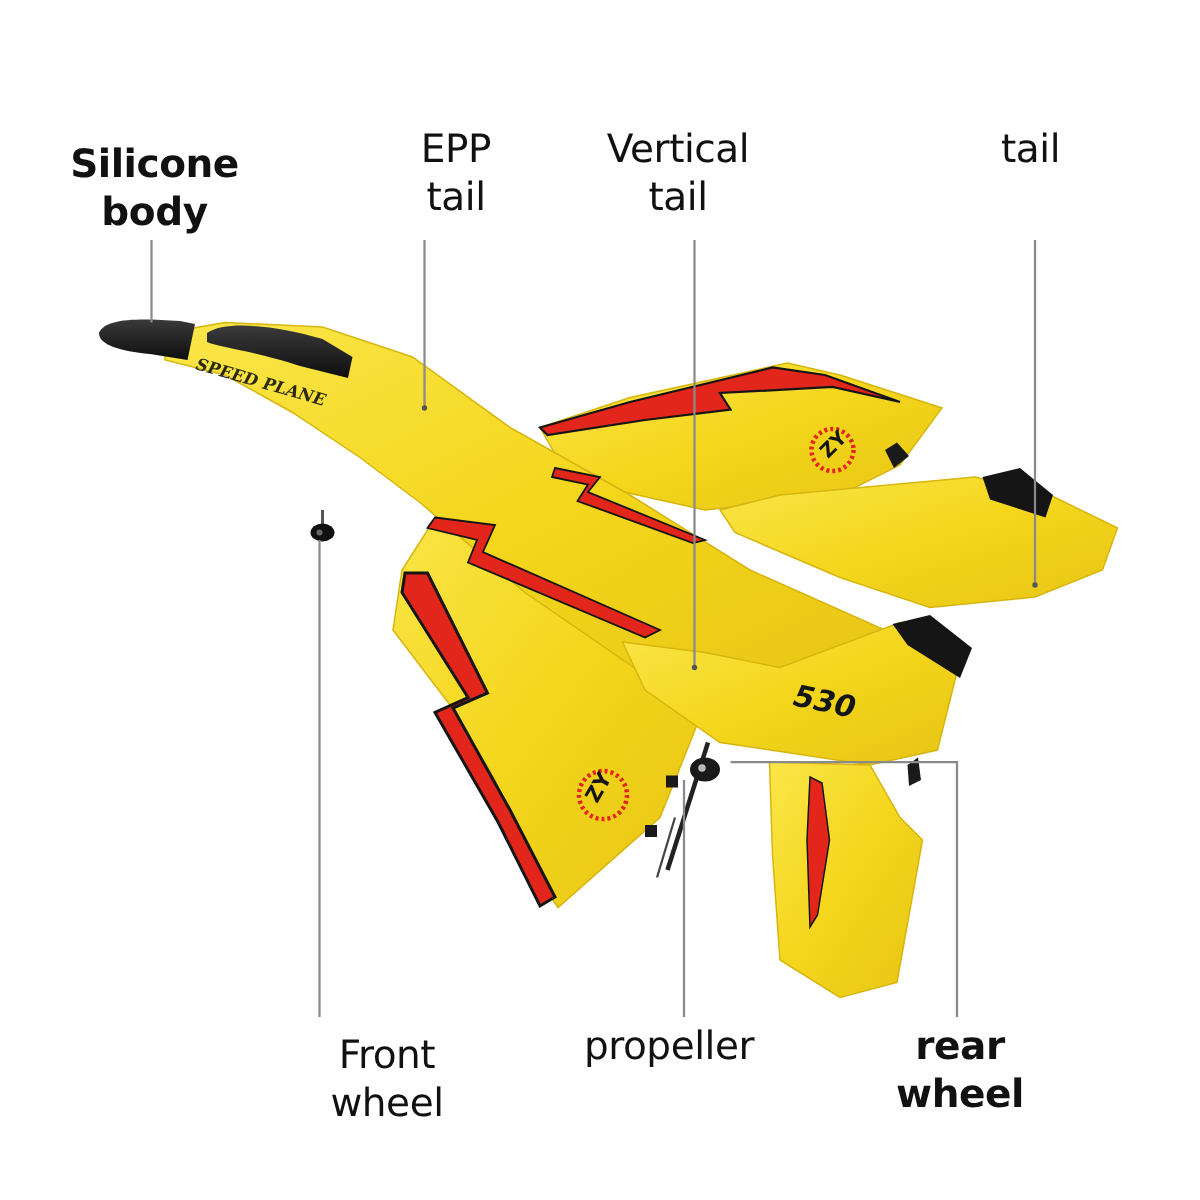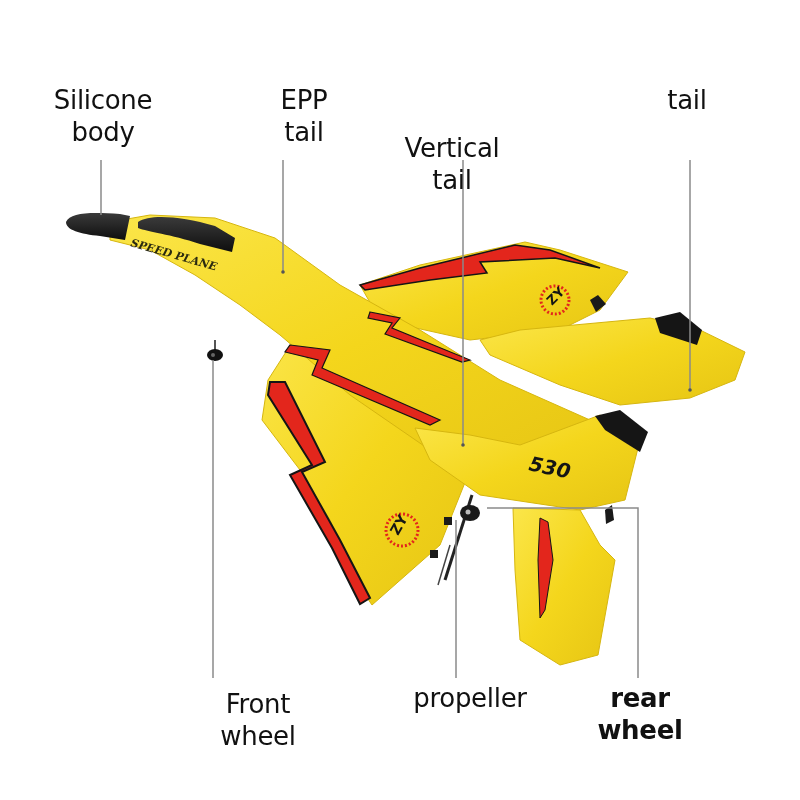--- a/index.html
+++ b/index.html
@@ -108,38 +108,38 @@
     <line x1="456" y1="520" x2="456" y2="678"></line>
     <polyline points="487,508 638,508 638,678"></polyline>
   </g>
   <g fill="#555">
     <circle cx="283" cy="272" r="1.8"></circle>
     <circle cx="463" cy="445" r="1.8"></circle>
     <circle cx="690" cy="390" r="1.8"></circle>
   </g>
 </svg>
 
-<div class="label" style="left:103px; top:84px;">
+<div class="label" style="left:103px; top:94px;font-weight:bold;">
   <span>Silicone</span>
   <span>body</span>
 </div>
 <div class="label" style="left:304px; top:84px;">
   <span>EPP</span>
   <span>tail</span>
 </div>
-<div class="label" style="left:452px; top:84px;margin-top:48px;">
+<div class="label" style="left:452px; top:84px;">
   <span>Vertical</span>
   <span>tail</span>
 </div>
 <div class="label" style="left:687px; top:84px;">
   <span>tail</span>
 </div>
 <div class="label" style="left:214px; top:688px;margin-left:44px;">
   <span>Front</span>
   <span>wheel</span>
 </div>
-<div class="label" style="left:470px; top:682px;text-align:right;">
+<div class="label" style="left:446px; top:682px;text-align:right;">
   <span>propeller</span>
 </div>
 <div class="label" style="left:640px; top:682px;font-weight:bold;">
   <span>rear</span>
   <span>wheel</span>
 </div>
 
 </body></html>

